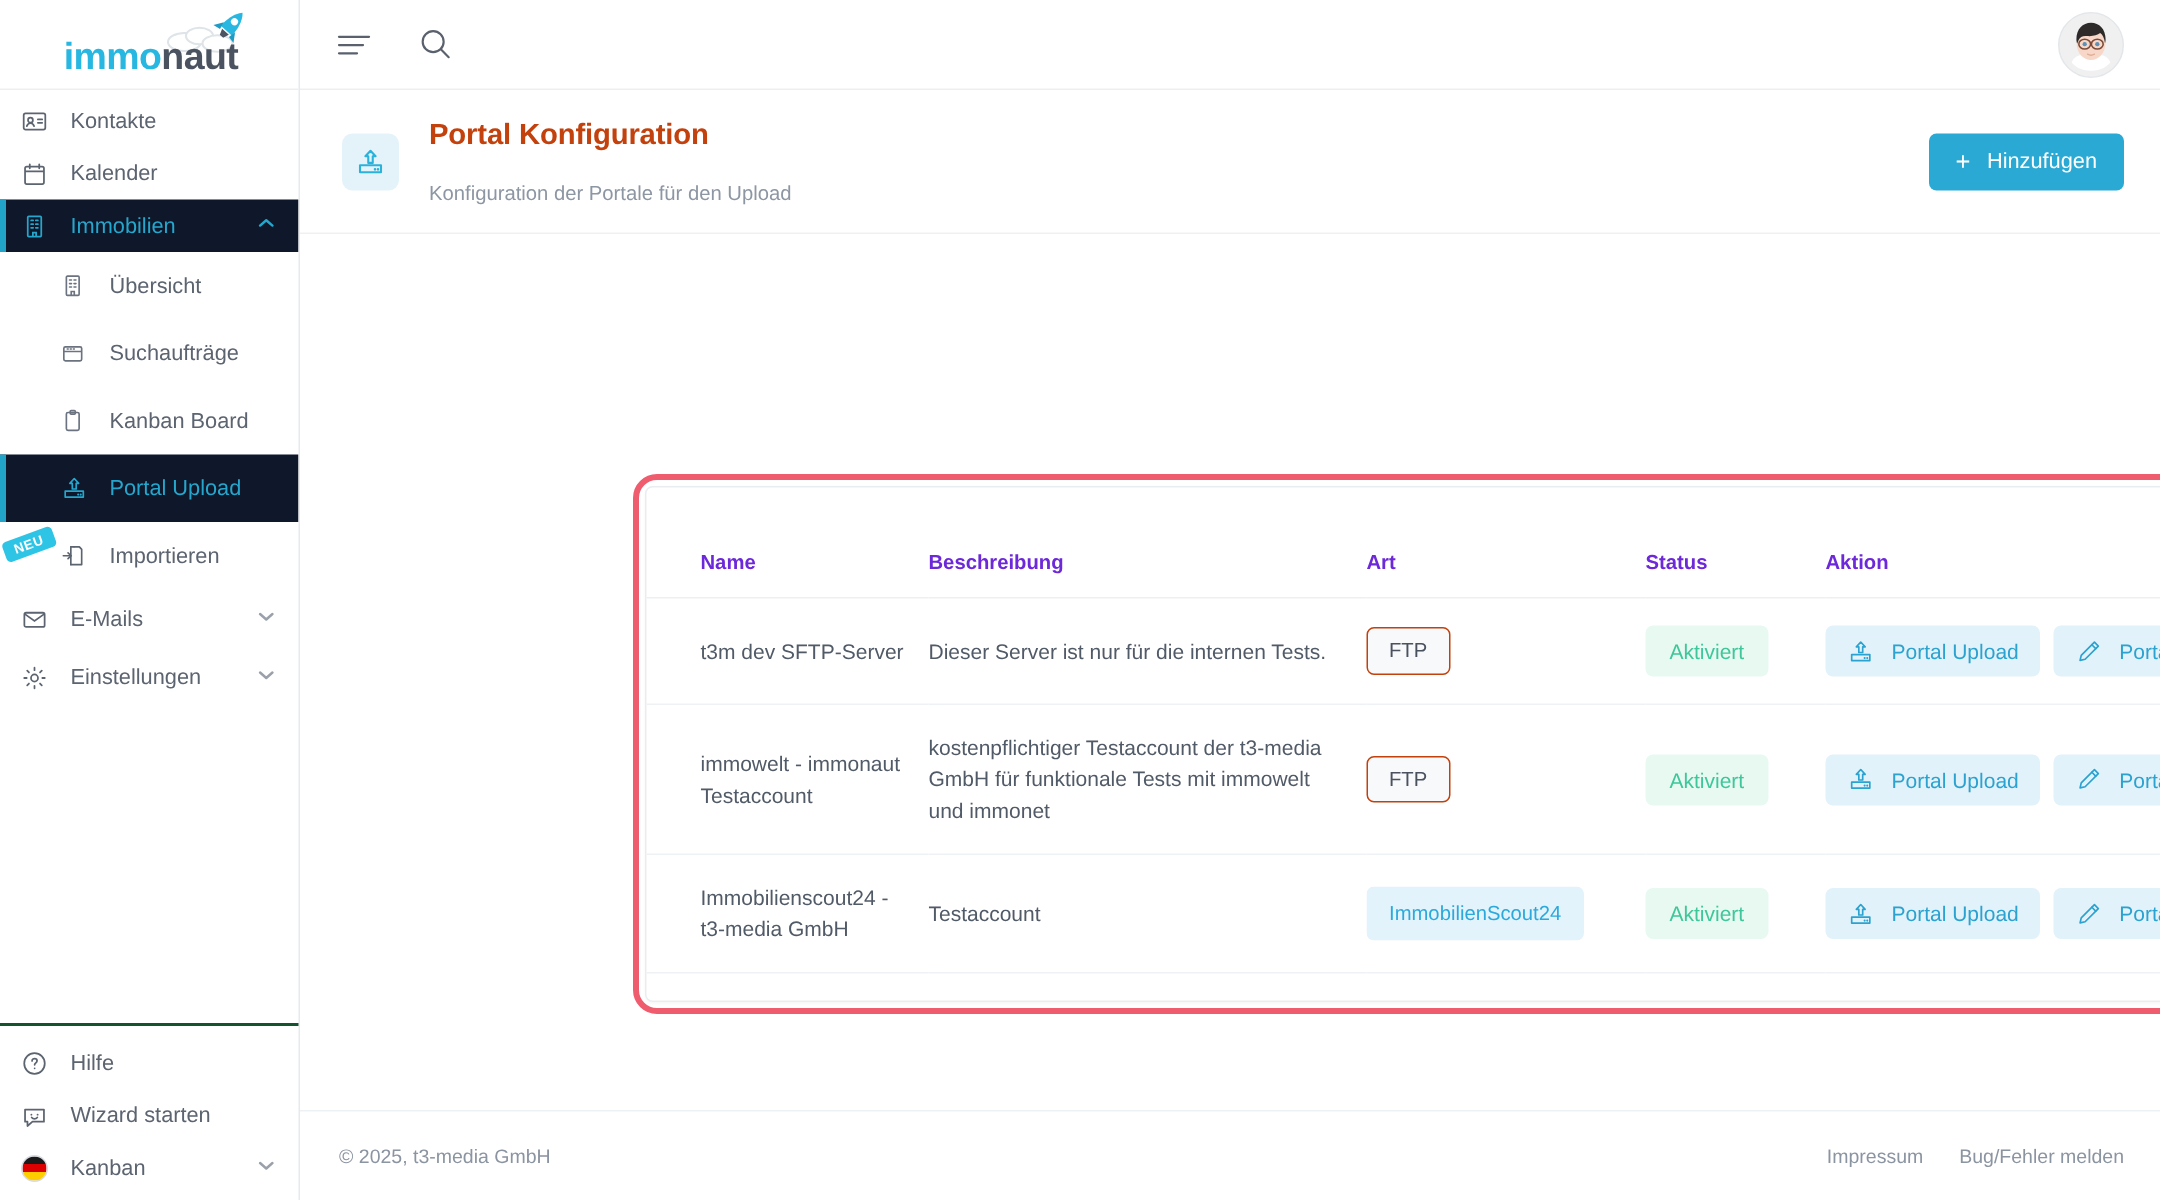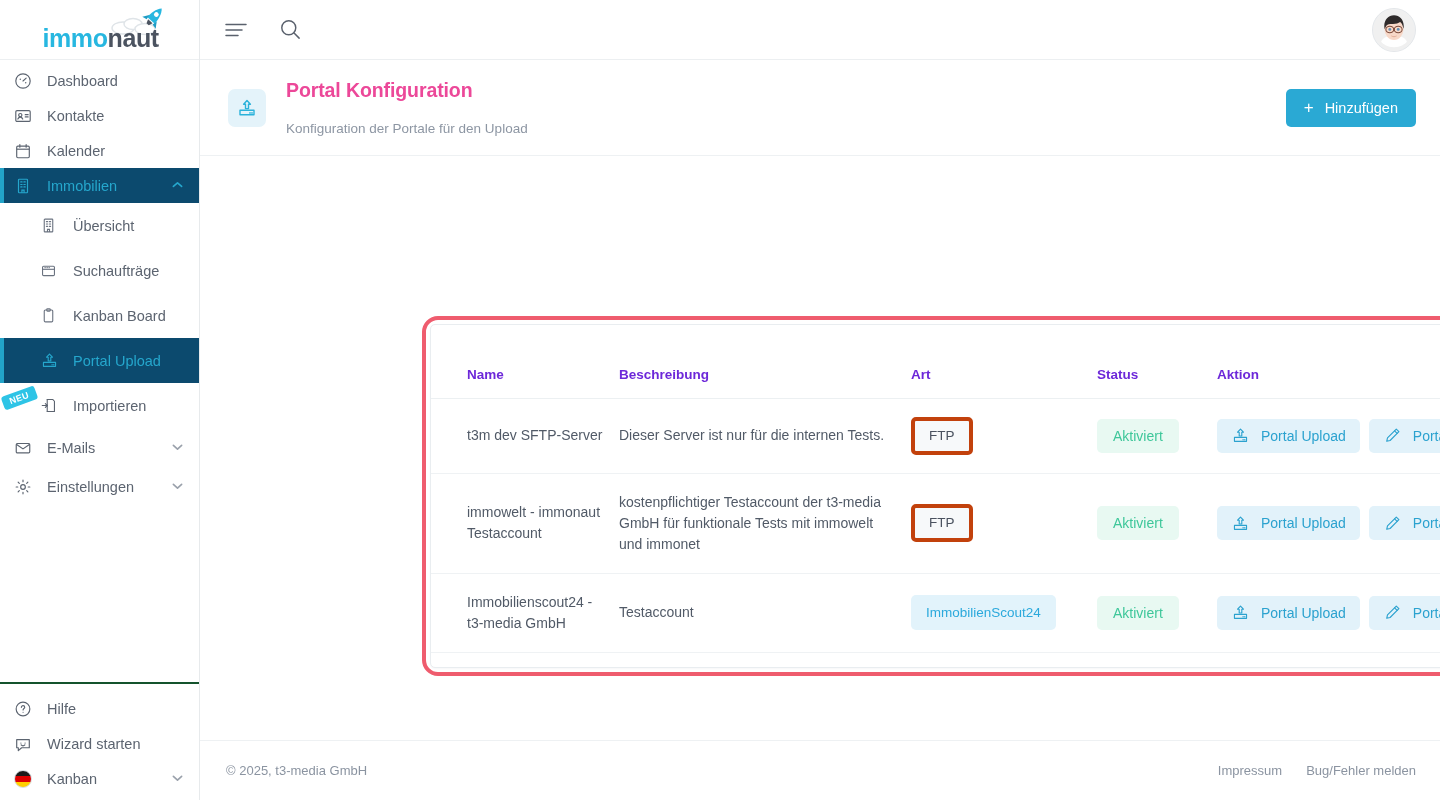--- a/index.html
+++ b/index.html
@@ -39,21 +39,21 @@
     color: #5c6470; font-size: 14.5px;
     cursor: pointer; position: relative;
   }
   .nav-item .ico {
     width: 26px; display: flex; align-items: center; justify-content: flex-start;
     color: #5c6470; flex: none;
   }
   .nav-item .lbl { margin-left: 7px; white-space: nowrap; }
   .nav-item .chev { margin-left: auto; margin-right: 16px; color: #9aa1ab; font-size: 10px; }
   .nav-item.active {
-    background: #0c4a6e; color: #25a7cd;
+    background: #0f172a; color: #25a7cd;
   }
   .nav-item.active .ico, .nav-item.active .chev { color: #25a7cd; }
   .nav-item.active::before {
     content: ""; position: absolute; left: 0; top: 0; bottom: 0;
     width: 4px; background: #22a4c9;
   }
   .nav-item.sub { padding-left: 40px; height: 45px; }
   .nav-item.sub .ico { color: #6b7380; }
   .nav-item.sub.active .ico { color: #25a7cd; }
   .nav-item.lvl1 { height: 35px; }
@@ -93,21 +93,21 @@
   .pagehead {
     height: 96px; display: flex; align-items: center; padding: 0 24px 0 28px;
     border-bottom: 1px solid #eef1f3; flex: none;
   }
   .pagehead-icon {
     width: 38px; height: 38px; border-radius: 7px; background: #e4f3fa;
     display: flex; align-items: center; justify-content: center; color: #2bb2da;
     flex: none;
   }
   .pagehead-texts { margin-left: 20px; }
-  .pagehead-title { font-size: 19.5px; font-weight: 700; color: #ec4899; letter-spacing: -0.1px; }
+  .pagehead-title { font-size: 19.5px; font-weight: 700; color: #c2410c; letter-spacing: -0.1px; }
   .pagehead-sub { font-size: 13.5px; color: #8d96a3; margin-top: 19px; text-align: right; }
   .btn-add {
     margin-left: auto; background: #2aa9d4; color: #fff;
     border: none; border-radius: 5px; height: 38px; padding: 0 18px;
     font-size: 14.5px; display: flex; align-items: center; gap: 11px;
     cursor: pointer; font-family: inherit;
   }
   .btn-add .plus { font-size: 17px; line-height: 1; font-weight: 400; }
 
   .content { flex: 1; padding: 22px 8px 0 22px; position: relative; }
@@ -144,21 +144,21 @@
   .col-status { width: 120px; }
   .col-action { width: auto; }
   th.col-name { padding-left: 36px !important; }
   td.c-name { padding-left: 36px !important; line-height: 21px; }
   td.c-desc { line-height: 21px; padding-right: 28px; }
 
   .tag {
     display: inline-block; padding: 8px 14px; border-radius: 5px;
     font-size: 13.5px; line-height: 1;
   }
-  .tag-ftp { background: #f7f9fa; border: 4px solid #c2410c; color: #4a525f; }
+  .tag-ftp { background: #f7f9fa; border: 1px solid #c2410c; color: #4a525f; }
   .tag-is24 { background: #e2f3fb; color: #2ba9dc; border: 1px solid transparent; padding: 10px 14px; }
   .tag-status {
     background: #e8f9f2; color: #3ec79a; padding: 10px 16px; border-radius: 5px;
     display: inline-block; font-size: 14px; line-height: 1;
   }
   .act-wrap { display: flex; gap: 9px; align-items: center; }
   .act-btn {
     display: inline-flex; align-items: center; gap: 11px;
     background: #e2f2fa; color: #2ba2cf;
     border: none; border-radius: 5px;
@@ -197,31 +197,20 @@
           </g>
         </svg>
         <div class="logo-text">
           <span class="c1">immo</span><span class="c2">naut</span>
         </div>
       </div>
     </div>
 
     <nav class="nav">
 
-      <div class="nav-item lvl1">
-        <span class="ico">
-          <svg width="18" height="18" viewBox="0 0 20 20" fill="none" stroke="currentColor" stroke-width="1.3">
-            <circle cx="10" cy="10" r="8"></circle>
-              <path d="M10 10 L13.5 6.8" stroke-linecap="round"></path>
-            <circle cx="7" cy="8" r="0.8" fill="currentColor" stroke="none"></circle>
-            <circle cx="13" cy="12" r="0.8" fill="currentColor" stroke="none"></circle>
-          </svg>
-        </span>
-        <span class="lbl">Dashboard</span>
-      </div>
 
       <div class="nav-item lvl1">
         <span class="ico">
           <svg width="18" height="18" viewBox="0 0 20 20" fill="none" stroke="currentColor" stroke-width="1.3">
             <rect x="2" y="4" width="16" height="12" rx="1.4"></rect>
             <circle cx="7" cy="9" r="1.8"></circle>
               <path d="M4.3 13.4c.6-1.5 1.6-2.2 2.7-2.2s2.1.7 2.7 2.2" stroke-linecap="round"></path>
             <path d="M12.5 8.5h3.2M12.5 11h3.2" stroke-linecap="round"></path>
           </svg>
         </span>

